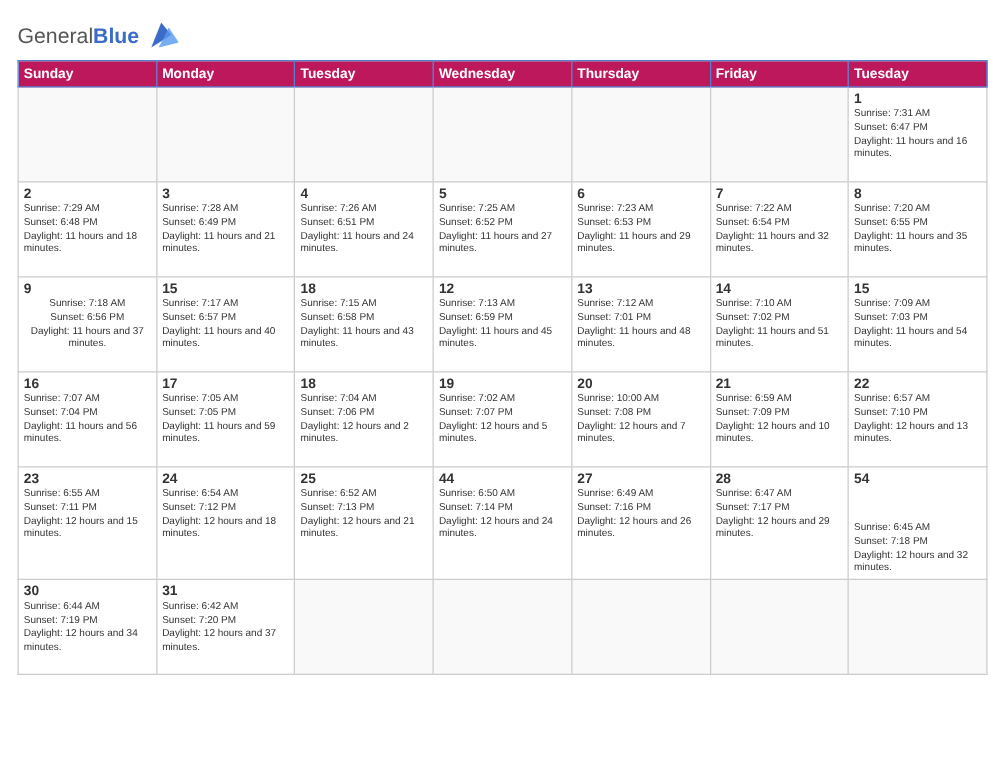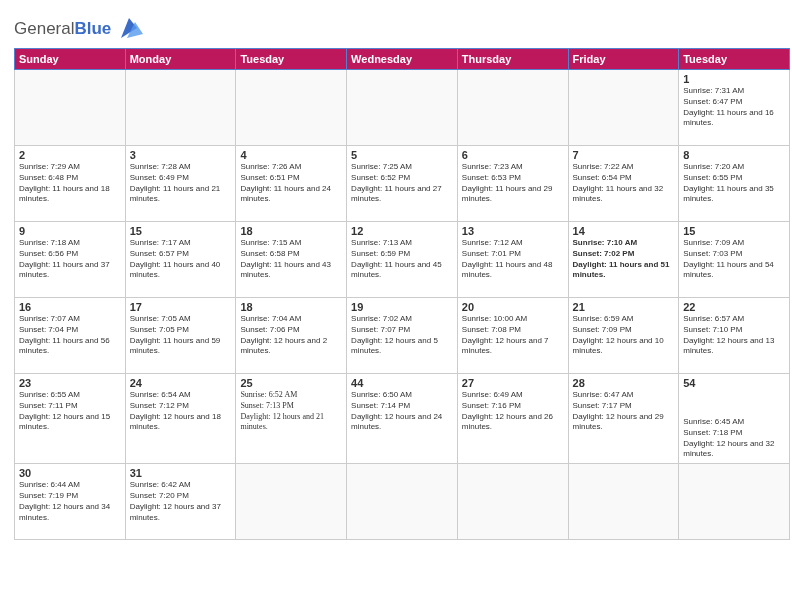--- a/index.html
+++ b/index.html
@@ -173,21 +173,21 @@
           <td>
             <span class="day-number">8</span>
             <div class="day-info" style="white-space: pre-line;">Sunrise: 7:20 AM
 Sunset: 6:55 PM
 Daylight: 11 hours and 35 minutes.</div>
           </td>
         </tr>
         <tr>
           <td>
             <span class="day-number">9</span>
-            <div class="day-info" style="white-space: pre-line;">Sunrise: 7:18 AM
+            <div class="day-info" style="white-space: pre-line; text-align: center;">Sunrise: 7:18 AM
 Sunset: 6:56 PM
 Daylight: 11 hours and 37 minutes.</div>
           </td>
           <td>
             <span class="day-number">15</span>
             <div class="day-info" style="white-space: pre-line;">Sunrise: 7:17 AM
 Sunset: 6:57 PM
 Daylight: 11 hours and 40 minutes.</div>
           </td>
           <td>
@@ -203,21 +203,21 @@
 Daylight: 11 hours and 45 minutes.</div>
           </td>
           <td>
             <span class="day-number">13</span>
             <div class="day-info" style="white-space: pre-line;">Sunrise: 7:12 AM
 Sunset: 7:01 PM
 Daylight: 11 hours and 48 minutes.</div>
           </td>
           <td>
             <span class="day-number">14</span>
-            <div class="day-info" style="white-space: pre-line; font-weight: bold;">Sunrise: 7:10 AM
+            <div class="day-info" style="white-space: pre-line;">Sunrise: 7:10 AM
 Sunset: 7:02 PM
 Daylight: 11 hours and 51 minutes.</div>
           </td>
           <td>
             <span class="day-number">15</span>
             <div class="day-info" style="white-space: pre-line;">Sunrise: 7:09 AM
 Sunset: 7:03 PM
 Daylight: 11 hours and 54 minutes.</div>
           </td>
         </tr>
@@ -273,21 +273,21 @@
 Daylight: 12 hours and 15 minutes.</div>
           </td>
           <td>
             <span class="day-number">24</span>
             <div class="day-info" style="white-space: pre-line;">Sunrise: 6:54 AM
 Sunset: 7:12 PM
 Daylight: 12 hours and 18 minutes.</div>
           </td>
           <td>
             <span class="day-number">25</span>
-            <div class="day-info" style="white-space: pre-line; font-family: Liberation Serif, serif;">Sunrise: 6:52 AM
+            <div class="day-info" style="white-space: pre-line;">Sunrise: 6:52 AM
 Sunset: 7:13 PM
 Daylight: 12 hours and 21 minutes.</div>
           </td>
           <td>
             <span class="day-number">44</span>
             <div class="day-info" style="white-space: pre-line;">Sunrise: 6:50 AM
 Sunset: 7:14 PM
 Daylight: 12 hours and 24 minutes.</div>
           </td>
           <td>

